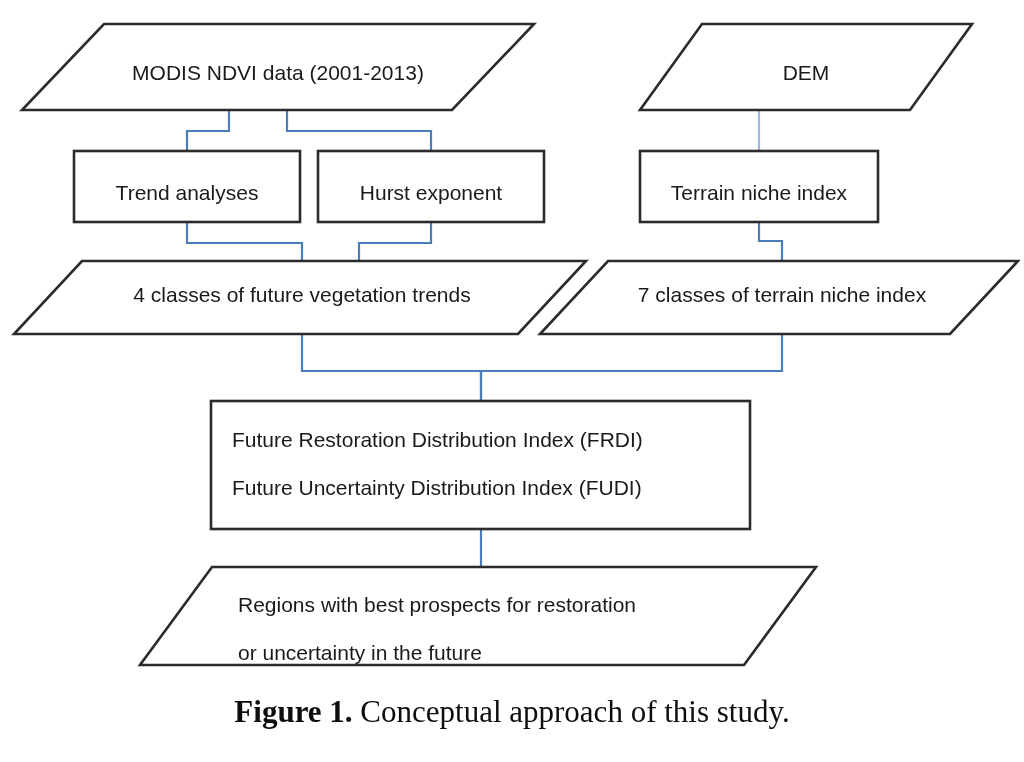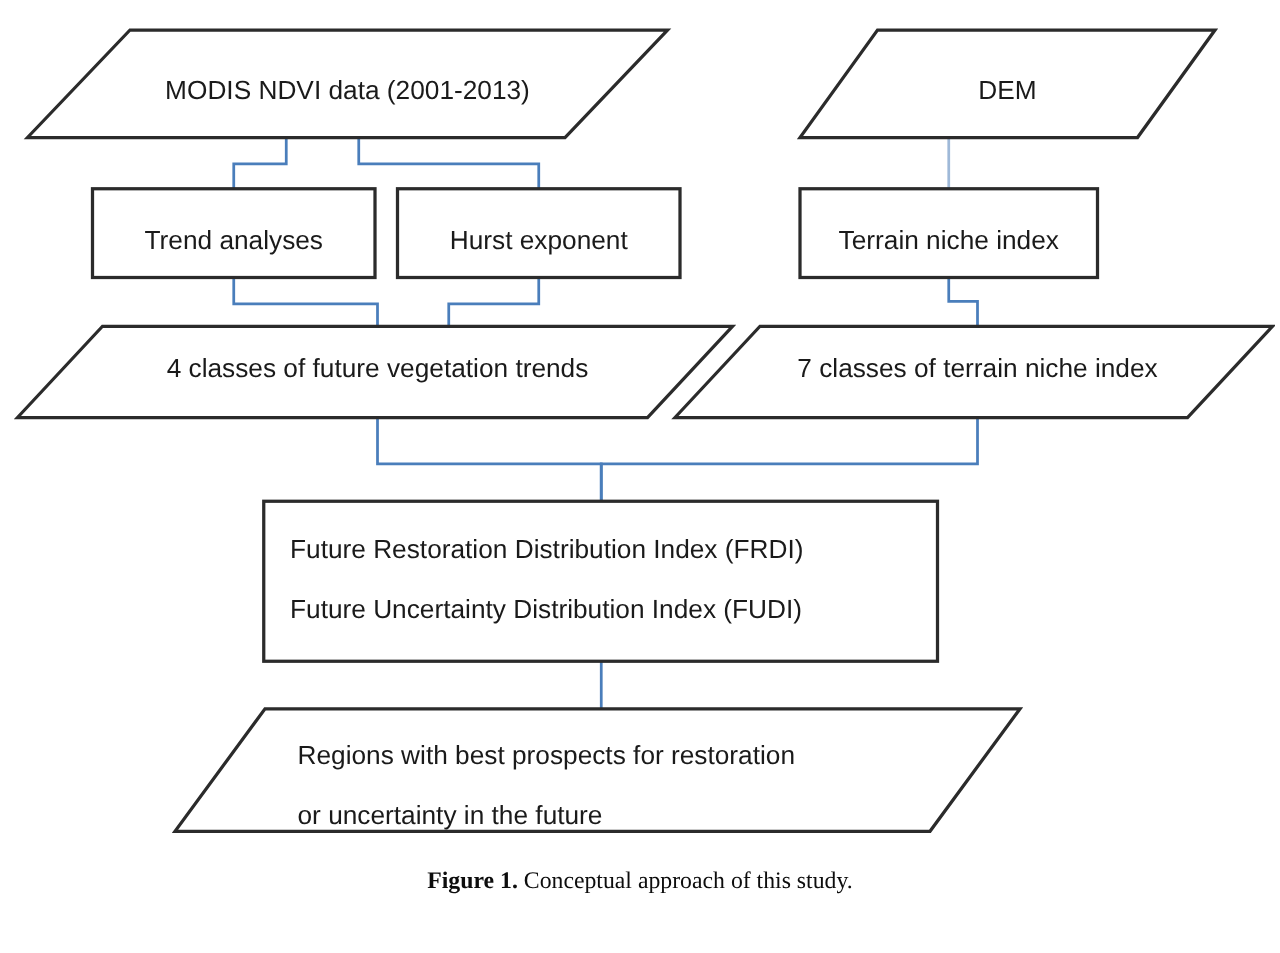--- a/index.html
+++ b/index.html
@@ -44,21 +44,21 @@
   .connector-faint {
     stroke: #9fb9d8;
   }
   #caption {
     position: absolute;
     left: 0;
     top: 694px;
     width: 1024px;
     text-align: center;
     font-family: "Liberation Serif", serif;
-    font-size: 19px;
+    font-size: 31px;
     color: #0d0d0d;
     white-space: nowrap;
   }
   #caption .cap-strong {
     font-weight: bold;
   }
 </style>
 </head>
 <body>
 

